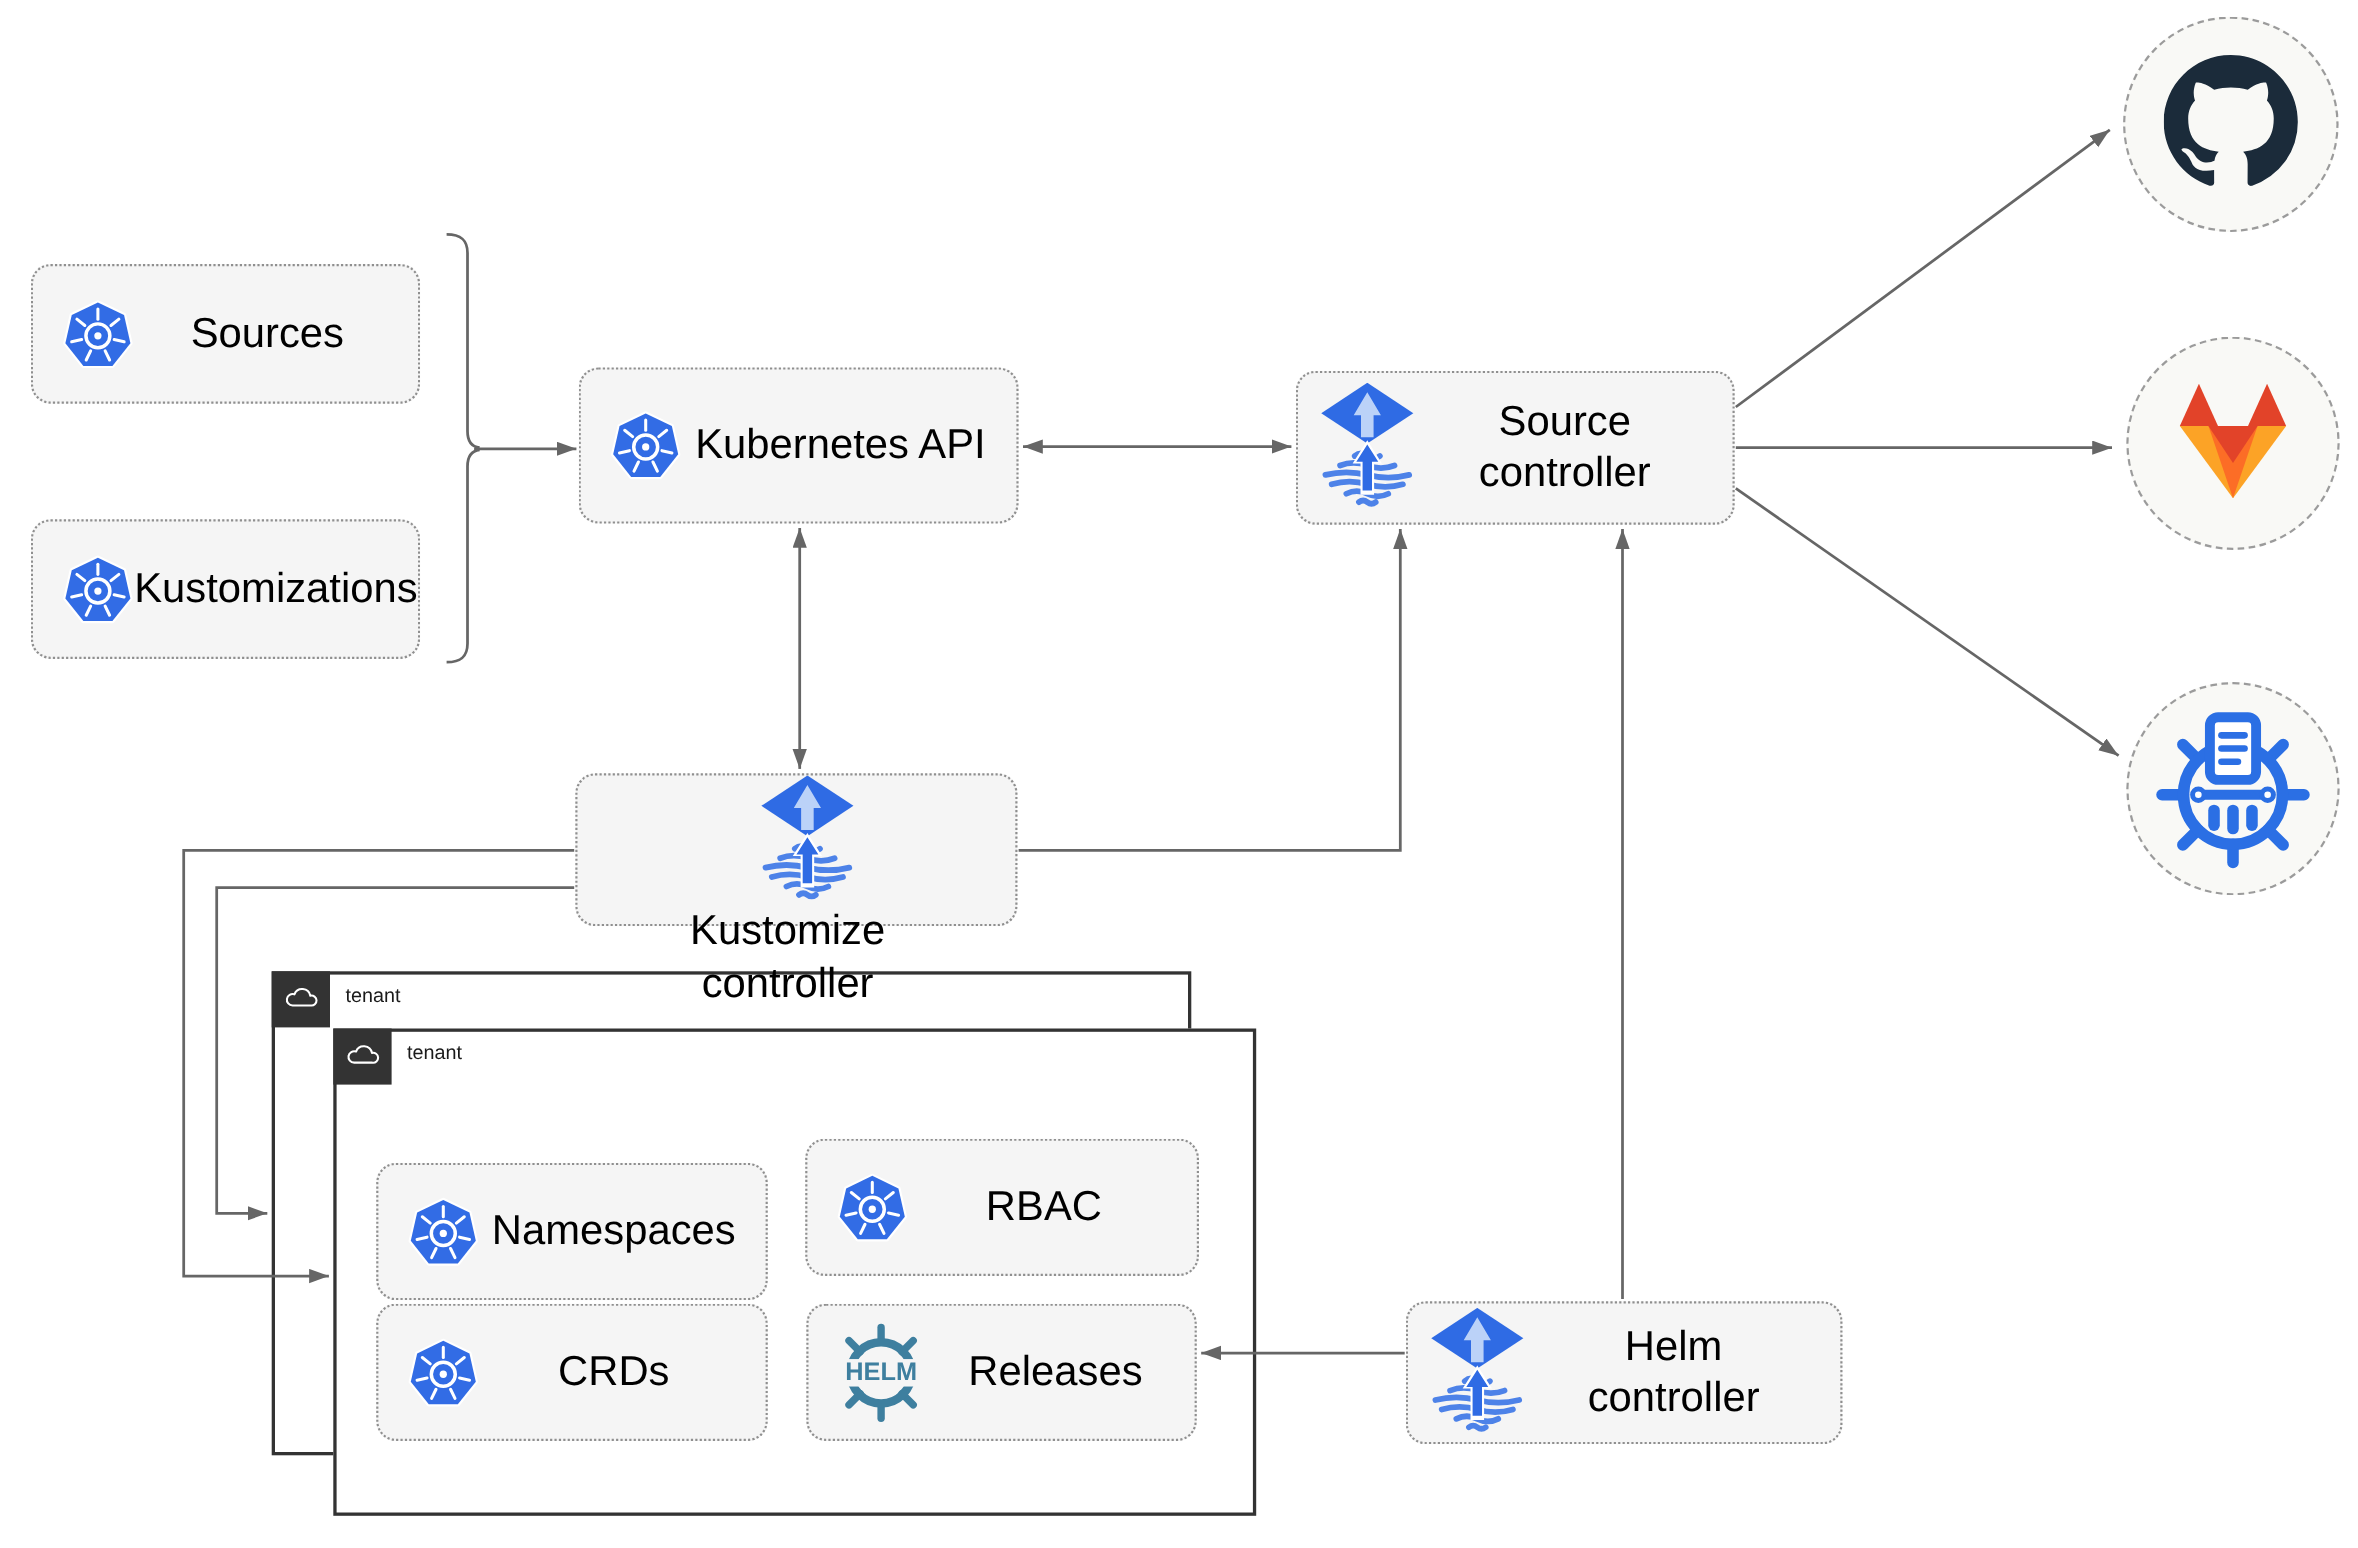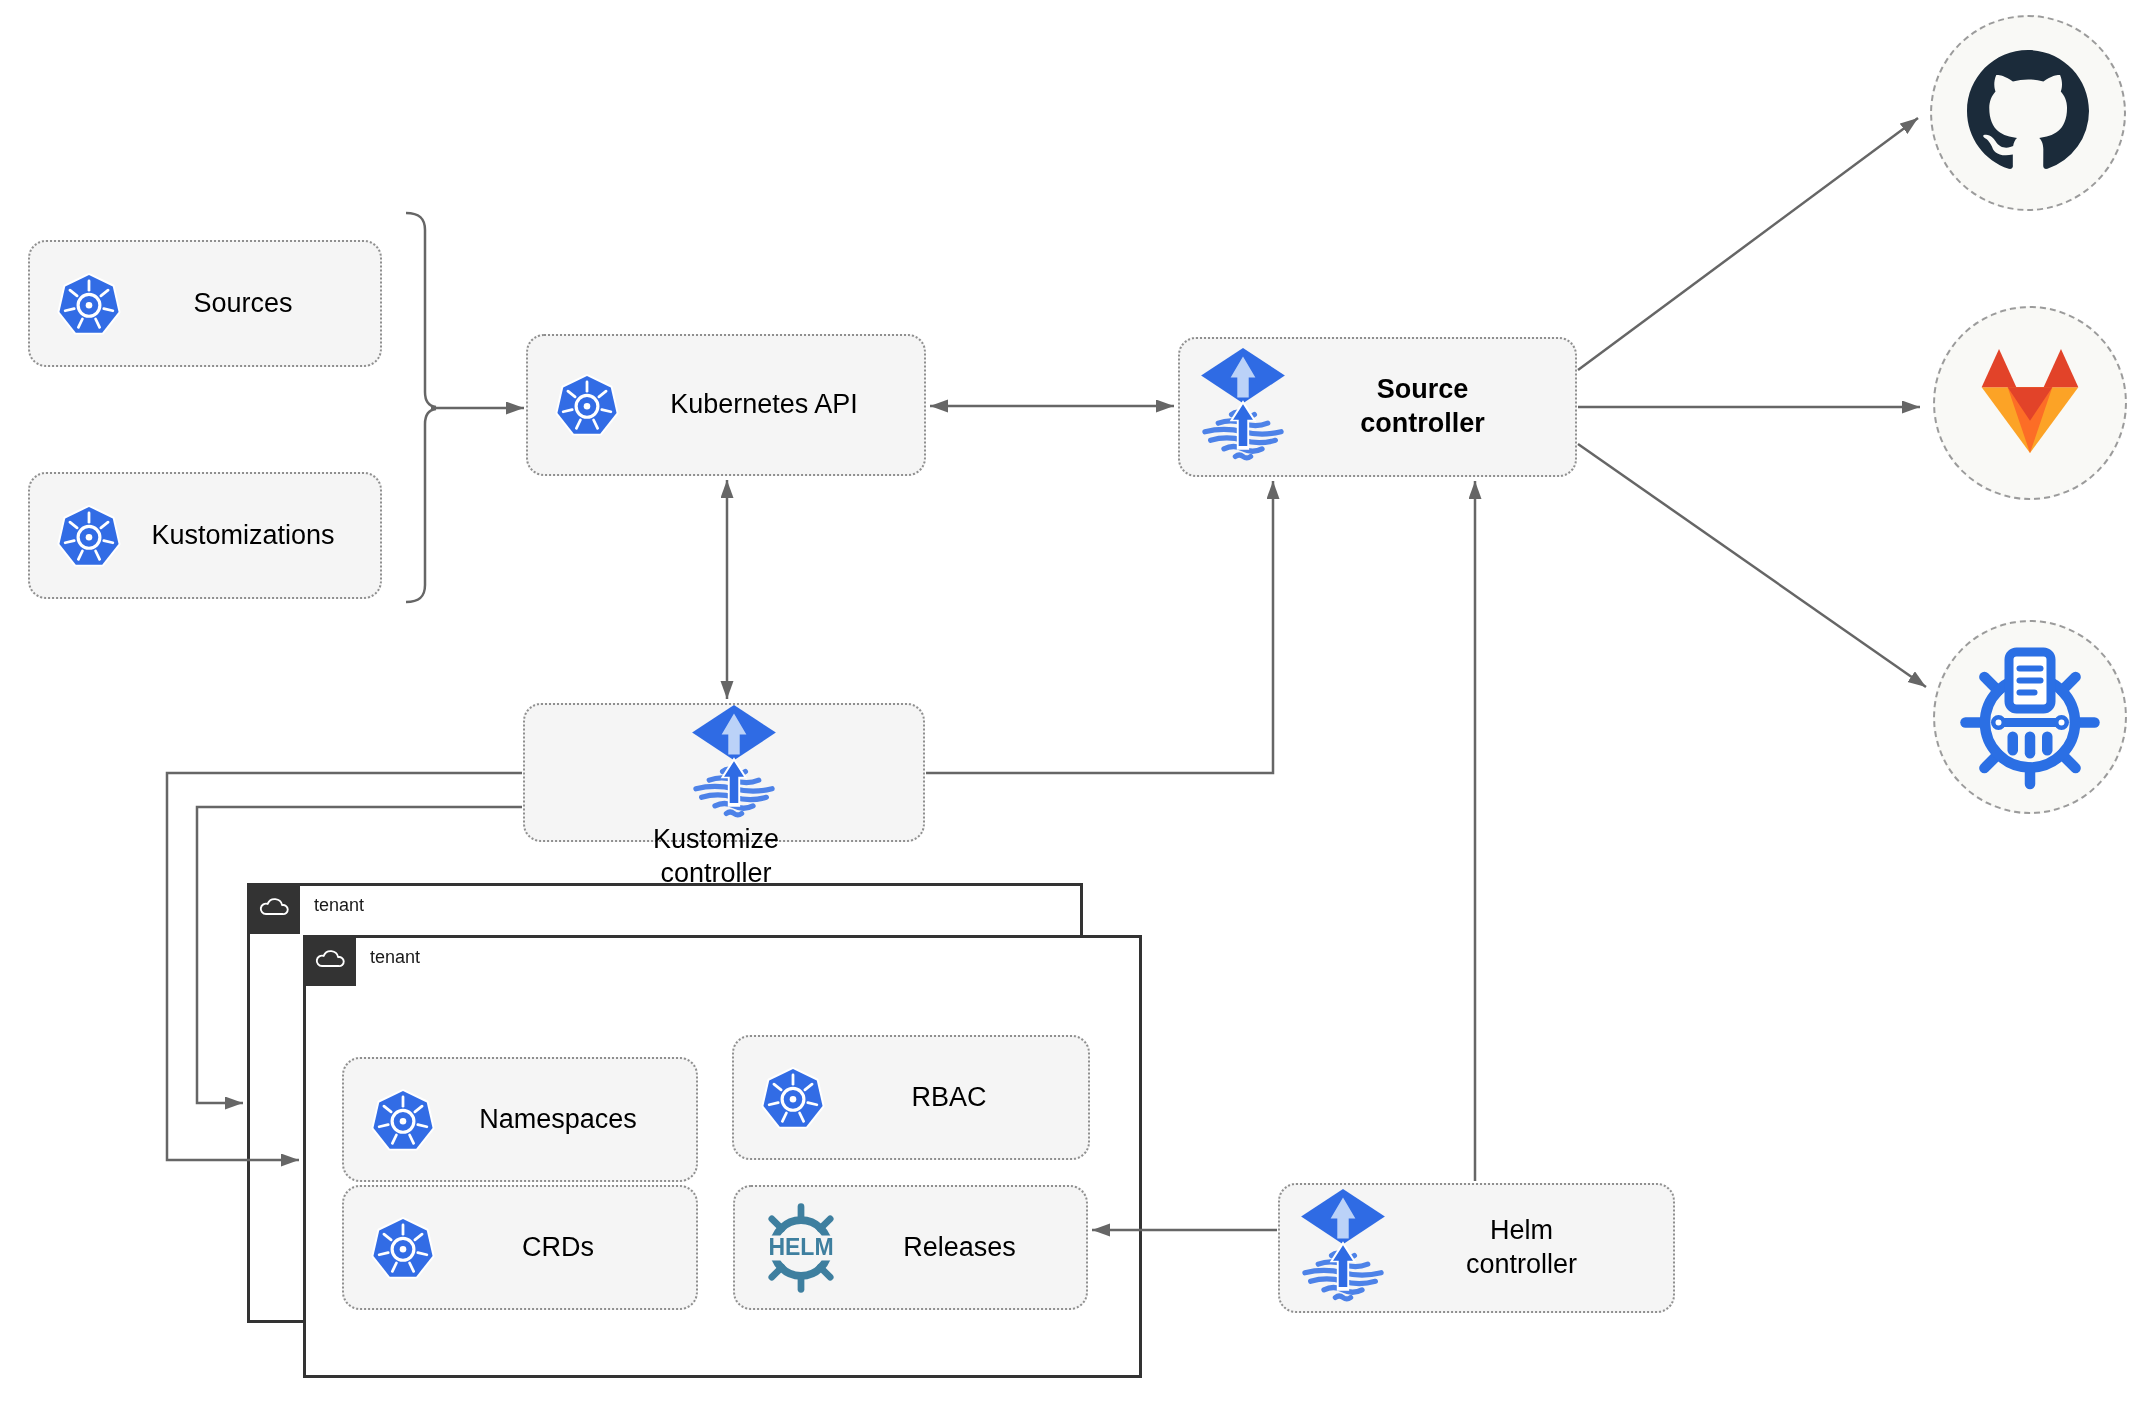--- a/index.html
+++ b/index.html
@@ -4,21 +4,21 @@
 <style>
   html,body{margin:0;padding:0;background:#ffffff;}
   .canvas{position:relative;width:2144px;height:1407px;background:#ffffff;
           font-family:"Liberation Sans",sans-serif;overflow:hidden;}
 
   
   .node{position:absolute;display:flex;align-items:center;box-sizing:border-box;
         background:var(--node_fill,#F5F5F5);border:2px dotted var(--node_border,#8F8F8F);
         border-radius:18px;z-index:3;}
   .node .icon{flex:none;display:flex;align-items:center;justify-content:center;margin-left:26px;}
-  .node .label{flex:1;text-align:center;font-size:27px;color:#000;line-height:1.25;
+  .node .label{flex:1;text-align:center;font-size:38px;color:#000;line-height:1.25;
                white-space:pre-line;padding-right:16px;}
 
   
   .tenant{position:absolute;background:#ffffff;border:3px solid var(--tenant_dark,#333);box-sizing:border-box;}
   .tenant .chip{position:absolute;left:-3px;top:-3px;width:53px;height:51px;
                 background:var(--tenant_dark,#333);display:flex;align-items:center;justify-content:center;}
   .tenant .tlabel{position:absolute;left:64px;top:9px;font-size:18px;color:#1a1a1a;}
 
   
   .endpoint{position:absolute;box-sizing:border-box;border:2.5px dashed #9b9b9b;border-radius:50%;
@@ -105,21 +105,21 @@
       <line x1="40" y1="72.7" x2="33.9" y2="85.3"></line>
       <line x1="27.6" y1="57.1" x2="13.9" y2="60.2"></line>
       <line x1="32" y1="37.7" x2="21.1" y2="29"></line>
     </g>
     <circle cx="50" cy="52" r="5" fill="#fff"></circle>
   </svg>
       </span>
     <span class="label">Kubernetes API</span>
   </div>
 
-  <div class="node" style="left:1178px;top:337px;width:399px;height:140px;font-weight:bold;">
+  <div class="node" style="left:1178px;top:337px;width:399px;height:140px;">
     <span class="icon" style="margin-left:20px">
         <svg viewBox="0 0 90 124" width="86" height="118">
     <polygon points="45,0 89,29 45,58 1,29" fill="var(--flux_blue)"></polygon>
     <polygon points="45,9 58,31 51,31 51,52 39,52 39,31 32,31" fill="var(--flux_arrow_light)"></polygon>
     <g stroke="var(--flux_stripe)" stroke-width="5.5" stroke-linecap="round" fill="none">
       <path d="M33,70 Q39,65 45,70 Q51,75 57,70"></path>
       <path d="M19,79 Q32,74 45,79 Q58,84 71,79"></path>
       <path d="M5,88 Q25,83 45,88 Q65,93 85,88"></path>
       <path d="M11,97 Q28,92 45,97 Q62,102 79,97"></path>
       <path d="M25,106 Q35,101 45,106 Q55,111 65,106"></path>

